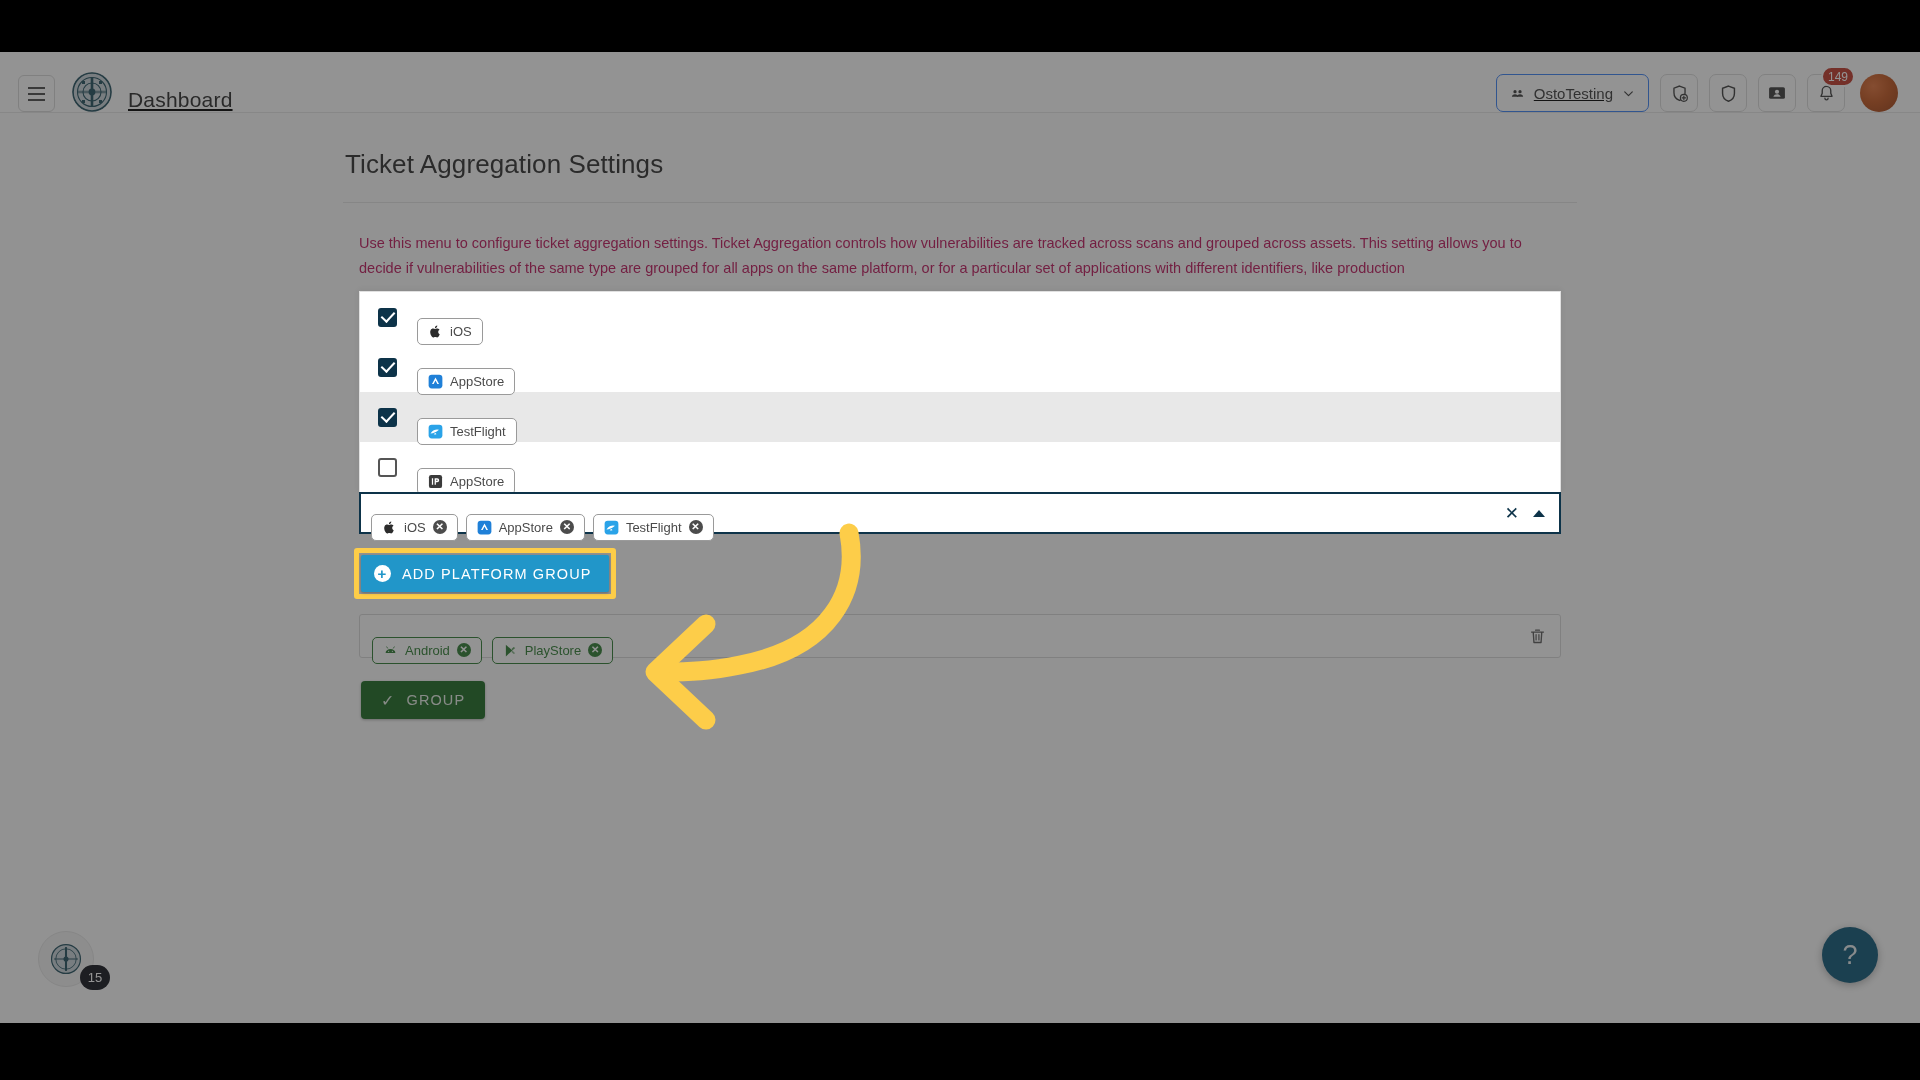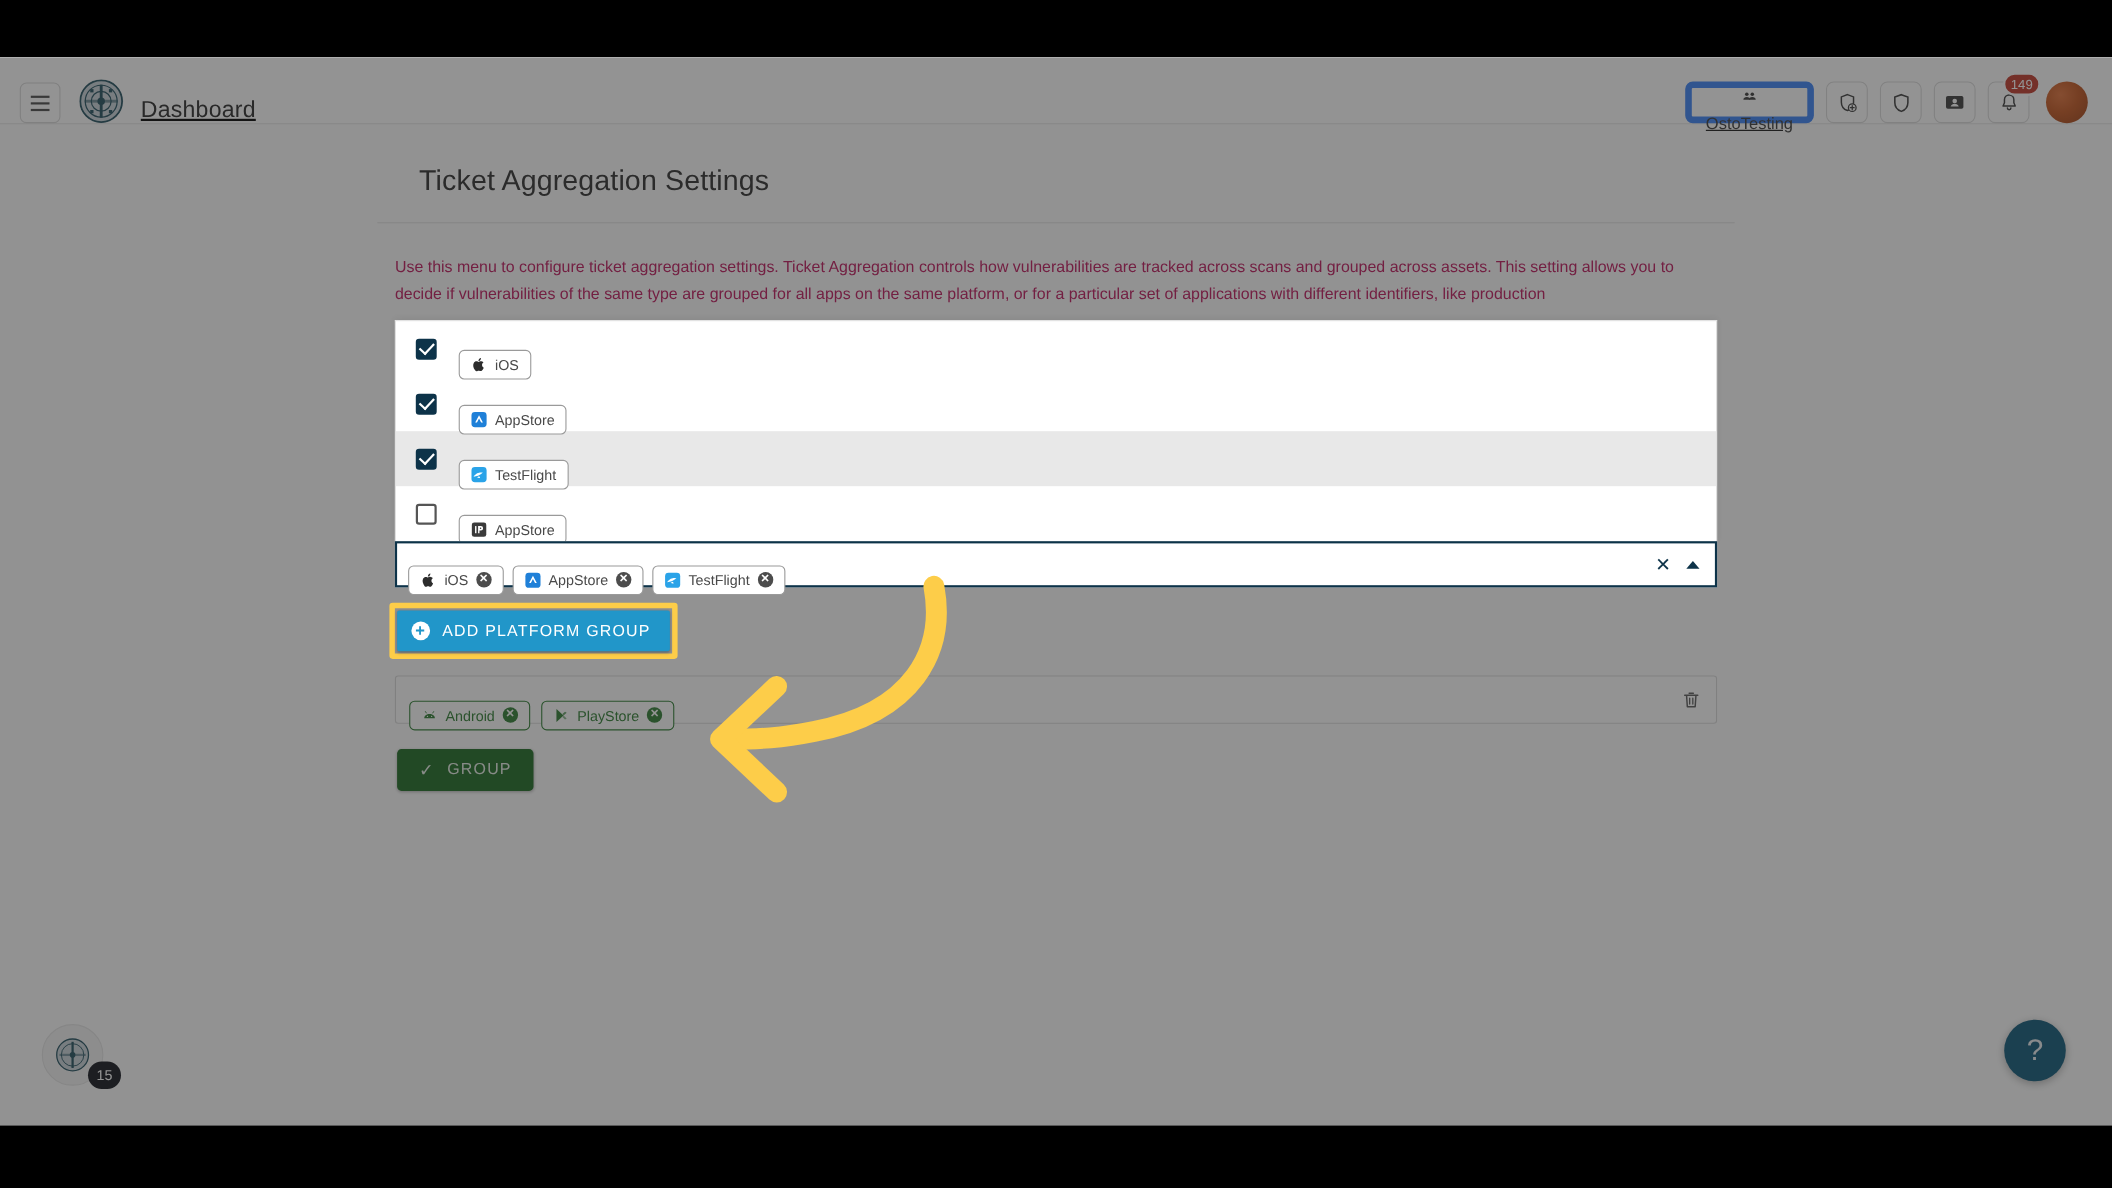--- a/index.html
+++ b/index.html
@@ -59,23 +59,23 @@
     margin-left: 16px;
     font-size: 21px; color: #2b2b2b; letter-spacing: .2px;
   }
 
   .topbar-right {
     margin-left: auto; margin-right: 22px;
     display: flex; align-items: center; gap: 11px;
   }
   .org-select {
     height: 38px; padding: 0 13px;
-    border: 6px solid #3b82f6; border-radius: 7px; background: #fff;
+    border: 1px solid #3b82f6; border-radius: 7px; background: #fff;
     display: flex; align-items: center; gap: 9px;
-    font-size: 15px; color: #3b3b3b; cursor: pointer; flex-direction: column;
+    font-size: 15px; color: #3b3b3b; cursor: pointer;
   }
   .icon-btn {
     width: 38px; height: 38px;
     border: 1px solid #dadada; border-radius: 7px; background: #fff;
     display: flex; align-items: center; justify-content: center;
     cursor: pointer; position: relative;
   }
   .badge-count {
     position: absolute; top: -9px; right: -11px;
     min-width: 27px; height: 21px; padding: 0 5px;
@@ -93,21 +93,20 @@
   #content {
     position: absolute; left: 0; top: 61px;
     width: 1920px; height: 910px;
     background: #fdfdfd;
   }
   .content-inner { width: 1234px; margin: 0 auto; padding-top: 36px; }
 
   .h1 {
     font-size: 26px; color: #2f2f2f; font-weight: 400; letter-spacing: .1px;
     padding-left: 2px;
-    margin-left: 36px;
   }
   .rule { margin-top: 22px; height: 1px; background: #e4e4e4; }
 
   .desc {
     margin-top: 28px; padding: 0 16px;
     font-size: 14.5px; line-height: 25px; color: #be185d;
   }
 
   
   .settings-area { position: relative; margin-top: 6px; padding: 0 16px; }

